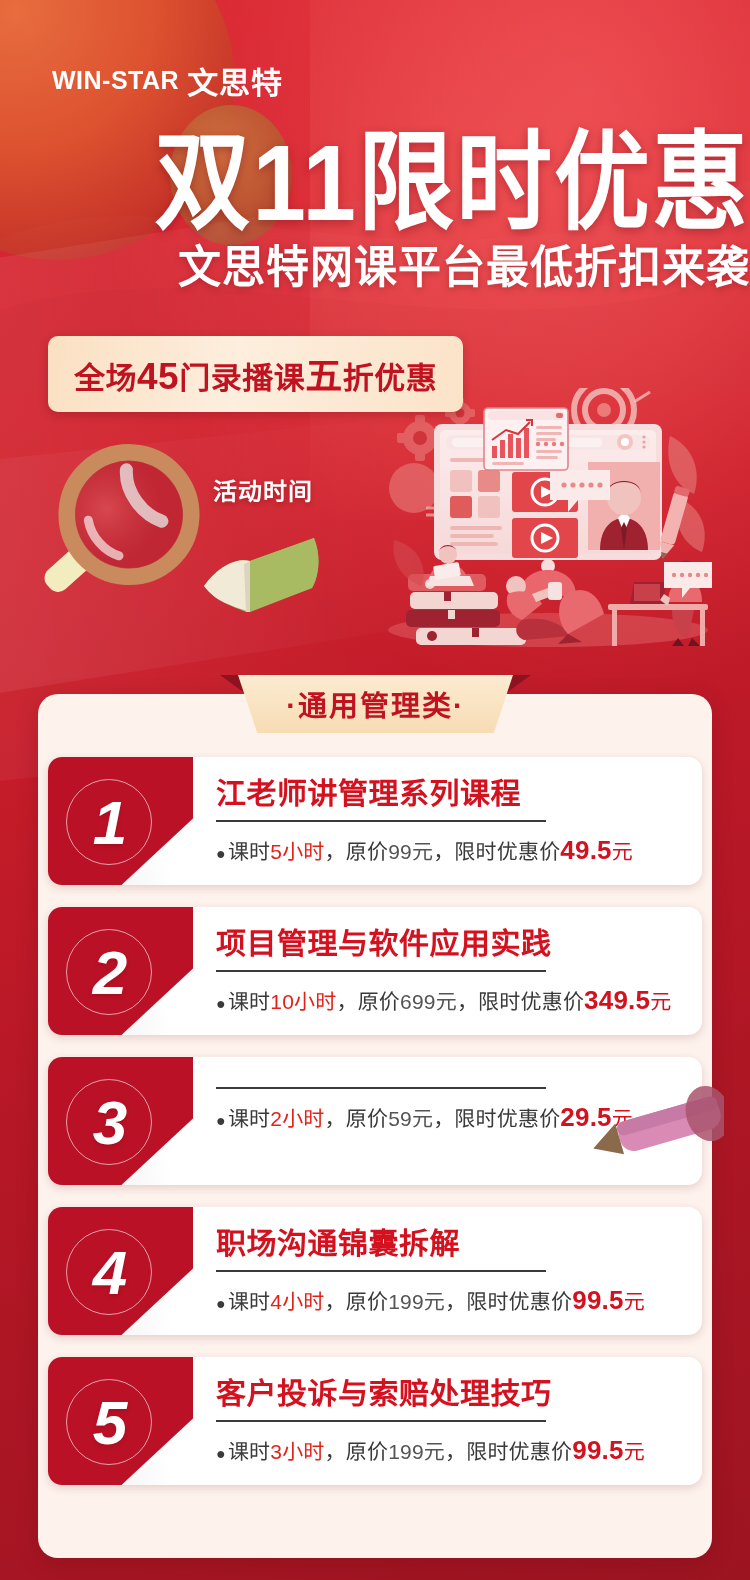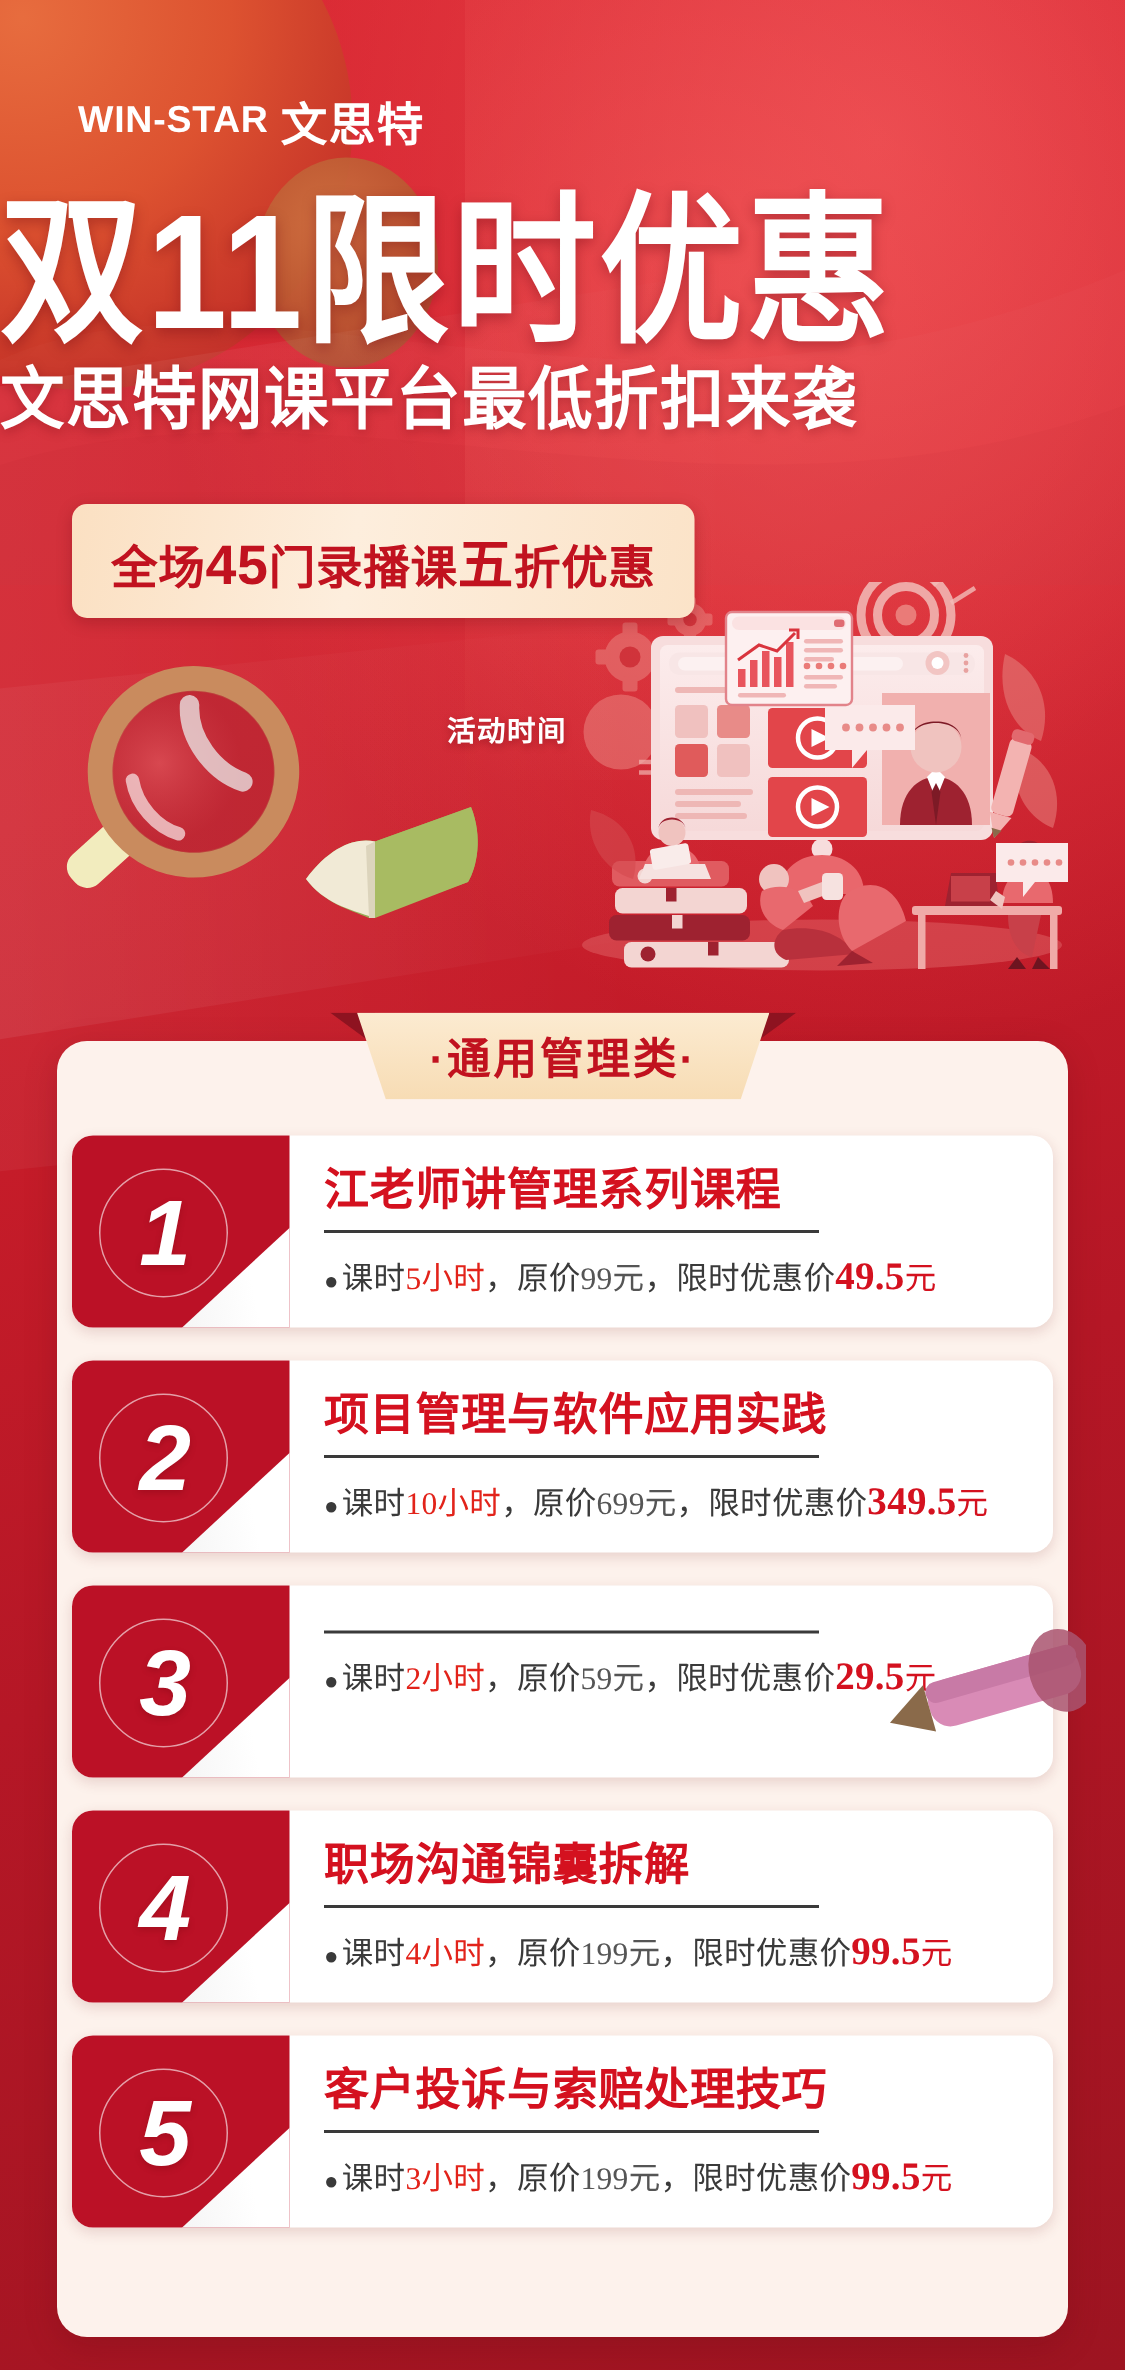--- a/index.html
+++ b/index.html
@@ -57,21 +57,21 @@
   }
   .logo-en{
     font-size:25px; font-weight:bold; letter-spacing:.5px;
     font-family:"Liberation Sans","DejaVu Sans",sans-serif;
   }
   .logo-cn{ font-size:31px; font-weight:bold; letter-spacing:1px; }
 
   
   .headline{
     position:absolute; left:0; top:128px; width:750px;
-    text-align:left; z-index:8;
+    text-align:right; z-index:8;
   }
   .headline-main{
     font-size:96px; line-height:1; font-weight:bold; color:#fff;
     letter-spacing:2px;
     text-shadow:0 3px 9px rgba(110,8,18,.38);
     font-stretch:condensed;
     transform:scaleY(1.13);
     transform-origin:top center;
   }
   .headline-sub{
@@ -98,22 +98,22 @@
   .pill-text .big{ font-size:37px; }
 
   
   .magnifier{ position:absolute; left:36px; top:443px; width:175px; height:170px; z-index:7; }
 
   
   .timebox{
     position:absolute; left:148px; top:472px; width:230px;
     text-align:center; color:#fff; z-index:9;
   }
-  .time-label{ font-size:19px; font-weight:bold; letter-spacing:1px;
-    text-shadow:0 2px 5px rgba(110,8,18,.4);text-align:right; }
+  .time-label{ font-size:24px; font-weight:bold; letter-spacing:1px;
+    text-shadow:0 2px 5px rgba(110,8,18,.4); }
   .time-value{ font-size:29px; font-weight:bold; margin-top:3px; letter-spacing:.5px;
     text-shadow:0 2px 5px rgba(110,8,18,.4); }
 
   
   .bookicon{ position:absolute; left:186px; top:528px; width:150px; height:90px; z-index:8; }
 
   
   .hero{ position:absolute; left:372px; top:388px; width:340px; height:262px; z-index:6; }
 
   
@@ -205,21 +205,21 @@
   .card-title{
     font-size:30px; font-weight:bold; color:#d4111f; letter-spacing:.5px;
     line-height:1.1;
     font-family:Liberation Serif, serif;
   }
   .card-rule{
     margin-top:10px; width:330px; height:2px; background:#3a3a3a;
   }
   .card-meta{
     margin-top:13px;
-    font-size:21px; color:#3a3a3a; letter-spacing:.2px; white-space:nowrap;font-family:Liberation Serif, serif;
+    font-size:21px; color:#3a3a3a; letter-spacing:.2px; white-space:nowrap;
   }
   .card-meta .bullet{ color:#3a3a3a; font-size:16px; margin-right:2px; }
   .card-meta .hrs{ color:#e2231a; }
   .card-meta .orig{ color:#555; }
   .card-meta .sale{ color:#d4111f; font-weight:bold; font-size:26px; }
   .card-meta .yuan{ color:#d4111f; }
 
   
   .pencil{
     position:absolute; right:-22px; top:28px;

